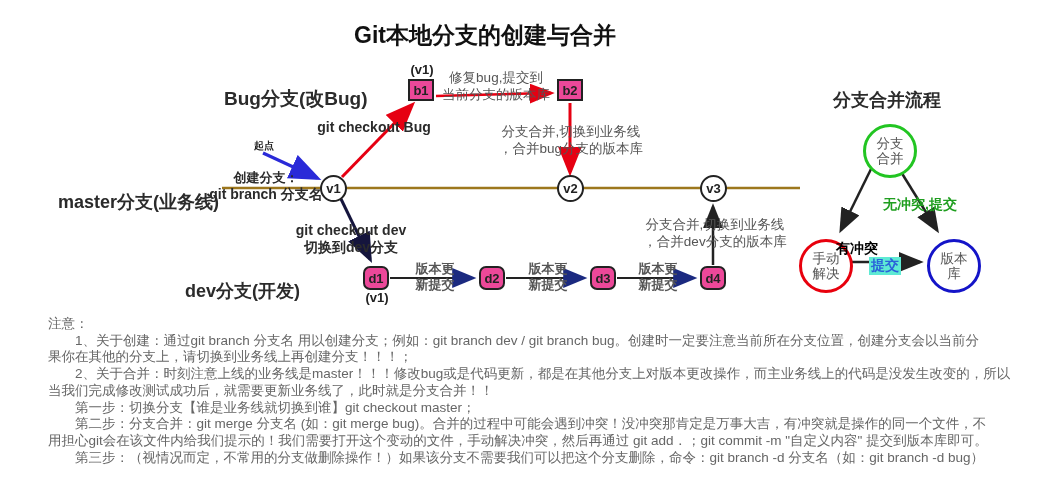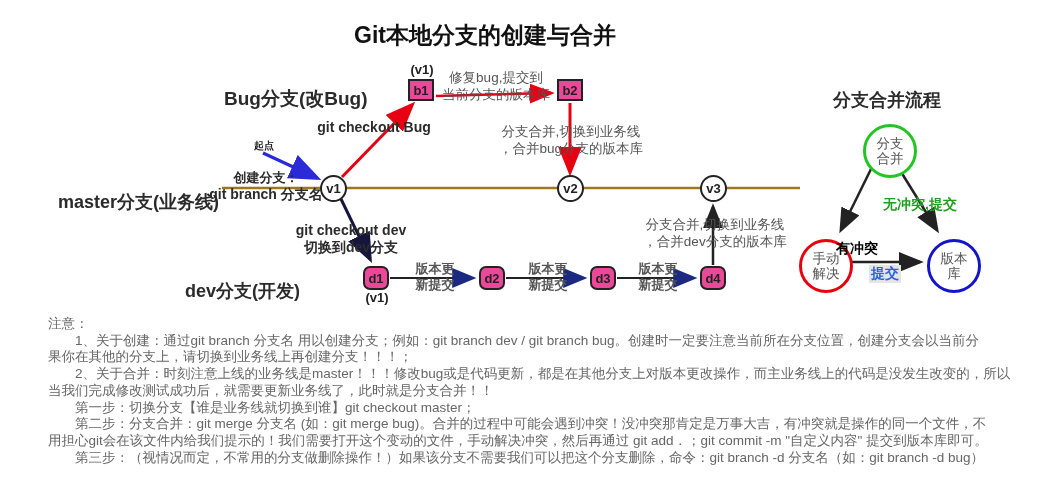--- a/index.html
+++ b/index.html
@@ -142,21 +142,21 @@
   <div class="abs flow-circle" style="left:799px; top:239px; border:3px solid #e8000d;">
     <div>手动</div>
     <div>解决</div>
   </div>
   <div class="abs flow-circle" style="left:927px; top:239px; border:3px solid #1414c8;">
     <div>版本</div>
     <div>库</div>
   </div>
   <div class="abs flow-edge-lbl" style="left:836px; top:196px; color:#000000;margin-top:44px;">有冲突</div>
   <div class="abs flow-edge-lbl" style="left:883px; top:196px; color:#1f9e1f;">无冲突,提交</div>
-  <div class="abs flow-edge-lbl" style="left:869px; top:265px; color:#2a62d9; background:#e5e5e5; padding:0 2px;">提交</div>
+  <div class="abs flow-edge-lbl" style="left:869px; top:257px; color:#2a62d9; background:#5eead4; padding:0 2px;">提交</div>
 
   <div id="notes" class="abs">
     <div class="nline">注意：</div>
     <div class="nline">　　1、关于创建：通过git branch 分支名 用以创建分支；例如：git branch dev / git branch bug。创建时一定要注意当前所在分支位置，创建分支会以当前分</div>
     <div class="nline">果你在其他的分支上，请切换到业务线上再创建分支！！！；</div>
     <div class="nline">　　2、关于合并：时刻注意上线的业务线是master！！！修改bug或是代码更新，都是在其他分支上对版本更改操作，而主业务线上的代码是没发生改变的，所以</div>
     <div class="nline">当我们完成修改测试成功后，就需要更新业务线了，此时就是分支合并！！</div>
     <div class="nline">　　第一步：切换分支【谁是业务线就切换到谁】git checkout master；</div>
     <div class="nline">　　第二步：分支合并：git merge 分支名 (如：git merge bug)。合并的过程中可能会遇到冲突！没冲突那肯定是万事大吉，有冲突就是操作的同一个文件，不</div>
     <div class="nline">用担心git会在该文件内给我们提示的！我们需要打开这个变动的文件，手动解决冲突，然后再通过 git add．；git commit -m "自定义内容" 提交到版本库即可。</div>

